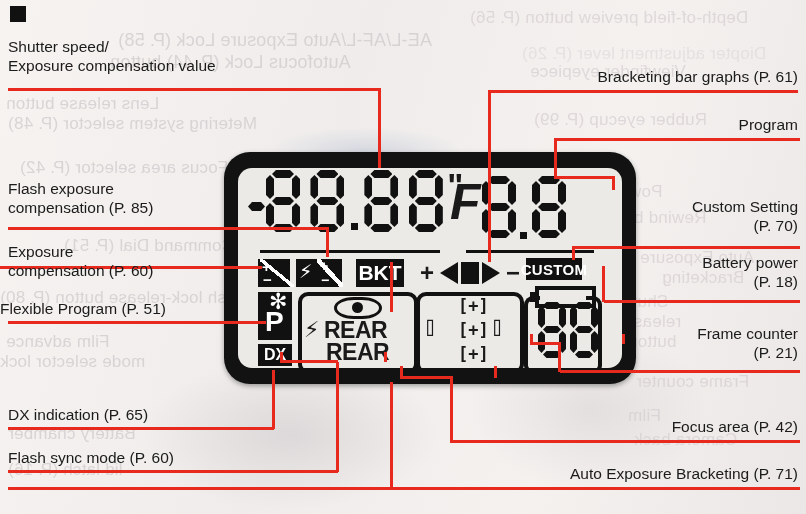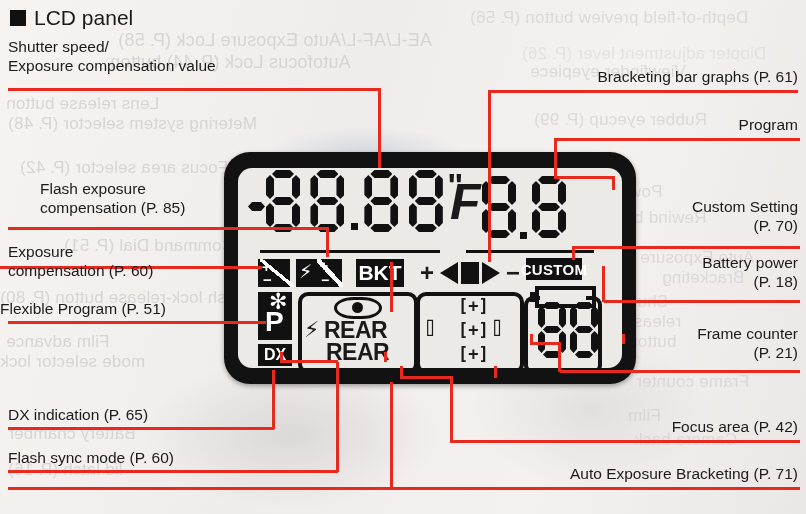--- a/index.html
+++ b/index.html
@@ -77,21 +77,20 @@
   <div class="ghost b" style="left:628px;top:406px;font-size:17px;">Film</div>
   <div class="ghost b" style="left:634px;top:430px;font-size:17px;">Camera back</div>
 
   <div class="smudge" style="left:270px;top:128px;width:190px;height:48px;background:radial-gradient(ellipse at center,#d5d8e0 0%,rgba(213,216,224,0) 72%);"></div>
   <div class="smudge" style="left:140px;top:360px;width:300px;height:150px;background:radial-gradient(ellipse at center,rgba(205,200,202,.55) 0%,rgba(205,200,202,0) 70%);"></div>
   <div class="smudge" style="left:470px;top:330px;width:240px;height:160px;background:radial-gradient(ellipse at center,rgba(208,203,205,.45) 0%,rgba(208,203,205,0) 70%);"></div>
 </div>
 
 <div style="position:absolute;left:10px;top:6px;display:flex;align-items:center;gap:8px;">
   <span style="width:16px;height:16px;background:#111;display:inline-block;"></span>
-  <span style="font-size:21px;">LCD panel</span>
 </div>
 
 <div id="lcd">
  <div id="lcd-inner">
 
   <div style="position:absolute;left:8px;top:2px;width:100%;height:74px;">
     
     <div style="position:absolute;left:2px;top:32px;width:17px;height:9px;background:#111;
                 clip-path:polygon(4px 0,13px 0,17px 4.5px,13px 9px,4px 9px,0 4.5px);"></div>
 
@@ -302,21 +301,21 @@
   <div class="ln lnv" style="left:400px;top:366px;height:12px;"></div>
   <div class="ln lnv" style="left:494px;top:366px;height:12px;"></div>
 
   <div class="ln lnh" style="left:8px;top:487px;width:792px;"></div>
   <div class="ln lnv" style="left:390px;top:382px;height:107px;"></div>
   <div class="ln lnv" style="left:390px;top:262px;height:50px;"></div>
 </div>
 
 <div class="lbl" style="left:8px;top:38px;">Shutter speed/
 Exposure compensation value</div>
-<div class="lbl" style="left:8px;top:180px;margin-left:32px;">Flash exposure
+<div class="lbl" style="left:8px;top:180px;">Flash exposure
 compensation (P. 85)</div>
 <div class="lbl" style="left:8px;top:243px;">Exposure
 compensation (P. 60)</div>
 <div class="lbl" style="left:0;top:300px;">Flexible Program (P. 51)</div>
 <div class="lbl" style="left:8px;top:406px;">DX indication (P. 65)</div>
 <div class="lbl" style="left:8px;top:449px;">Flash sync mode (P. 60)</div>
 
 <div class="lbl r" style="right:8px;top:68px;width:320px;">Bracketing bar graphs (P. 61)</div>
 <div class="lbl r" style="right:8px;top:116px;width:300px;">Program</div>
 <div class="lbl r" style="right:8px;top:198px;width:260px;">Custom Setting

